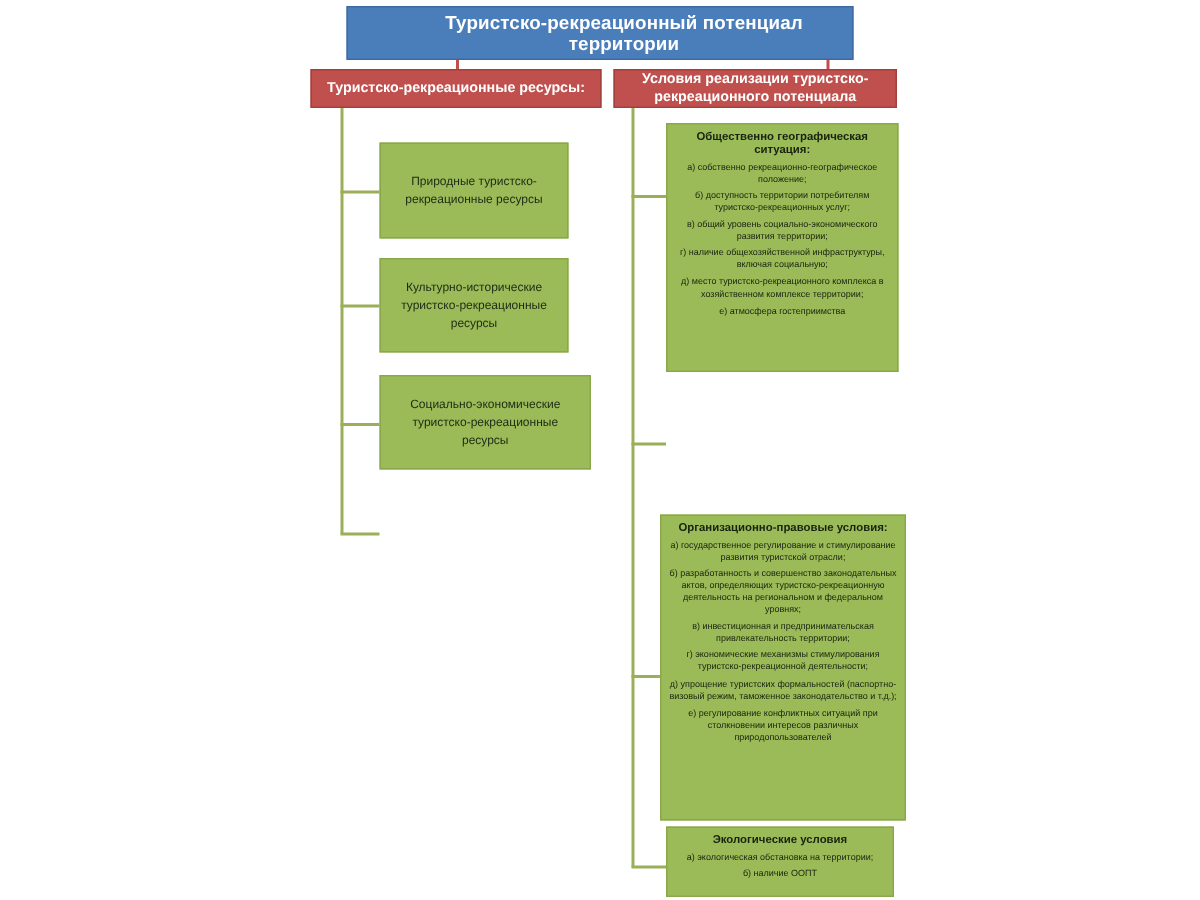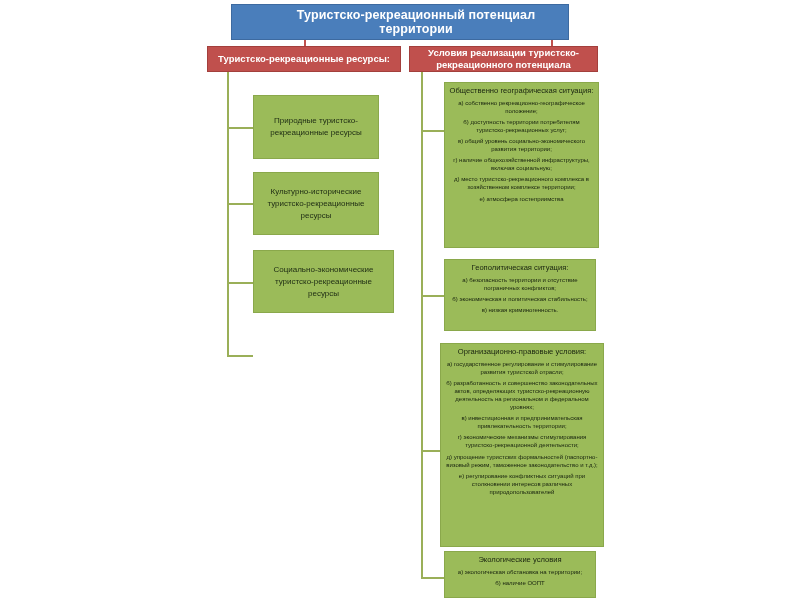--- a/index.html
+++ b/index.html
@@ -63,21 +63,21 @@
     background: #9bbb59;
     border: 1px solid #8aa84b;
     color: #18230f;
     font-size: 6px;
     line-height: 1.35;
     padding: 3px 4px;
     justify-content: flex-start;
   }
 
   .detail-head {
-    font-weight: normal;
+    font-weight: bold;
     font-size: 7.6px;
     line-height: 1.2;
     margin-bottom: 2px;
     display: block;
   }
   .detail-item {
     display: block;
     margin: 1.5px 0;
   }
 
@@ -147,26 +147,20 @@
   <div class="box box-green-detail" style="left:444px; top:82px; width:155px; height:166px;">
     <span class="detail-head">Общественно географическая ситуация:</span>
     <span class="detail-item">а) собственно рекреационно-географическое положение;</span>
     <span class="detail-item">б) доступность территории потребителям туристско-рекреационных услуг;</span>
     <span class="detail-item">в) общий уровень социально-экономического развития территории;</span>
     <span class="detail-item">г) наличие общехозяйственной инфраструктуры, включая социальную;</span>
     <span class="detail-item">д) место туристско-рекреационного комплекса в хозяйственном комплексе территории;</span>
     <span class="detail-item">е) атмосфера гостеприимства</span>
   </div>
 
-  <div class="box box-green-detail" style="left:444px; top:259px; width:152px; height:72px;">
-    <span class="detail-head">Геополитическая ситуация:</span>
-    <span class="detail-item">а) безопасность территории и отсутствие пограничных конфликтов;</span>
-    <span class="detail-item">б) экономическая и политическая стабильность;</span>
-    <span class="detail-item">в) низкая криминогенность.</span>
-  </div>
 
   <div class="box box-green-detail" style="left:444px; top:551px; width:152px; height:47px;">
     <span class="detail-head">Экологические условия</span>
     <span class="detail-item">а) экологическая обстановка на территории;</span>
     <span class="detail-item">б) наличие ООПТ</span>
   </div>
 
   <div class="box box-green-detail" style="left:440px; top:343px; width:164px; height:204px;">
     <span class="detail-head">Организационно-правовые условия:</span>
     <span class="detail-item">а) государственное регулирование и стимулирование развития туристской отрасли;</span>

